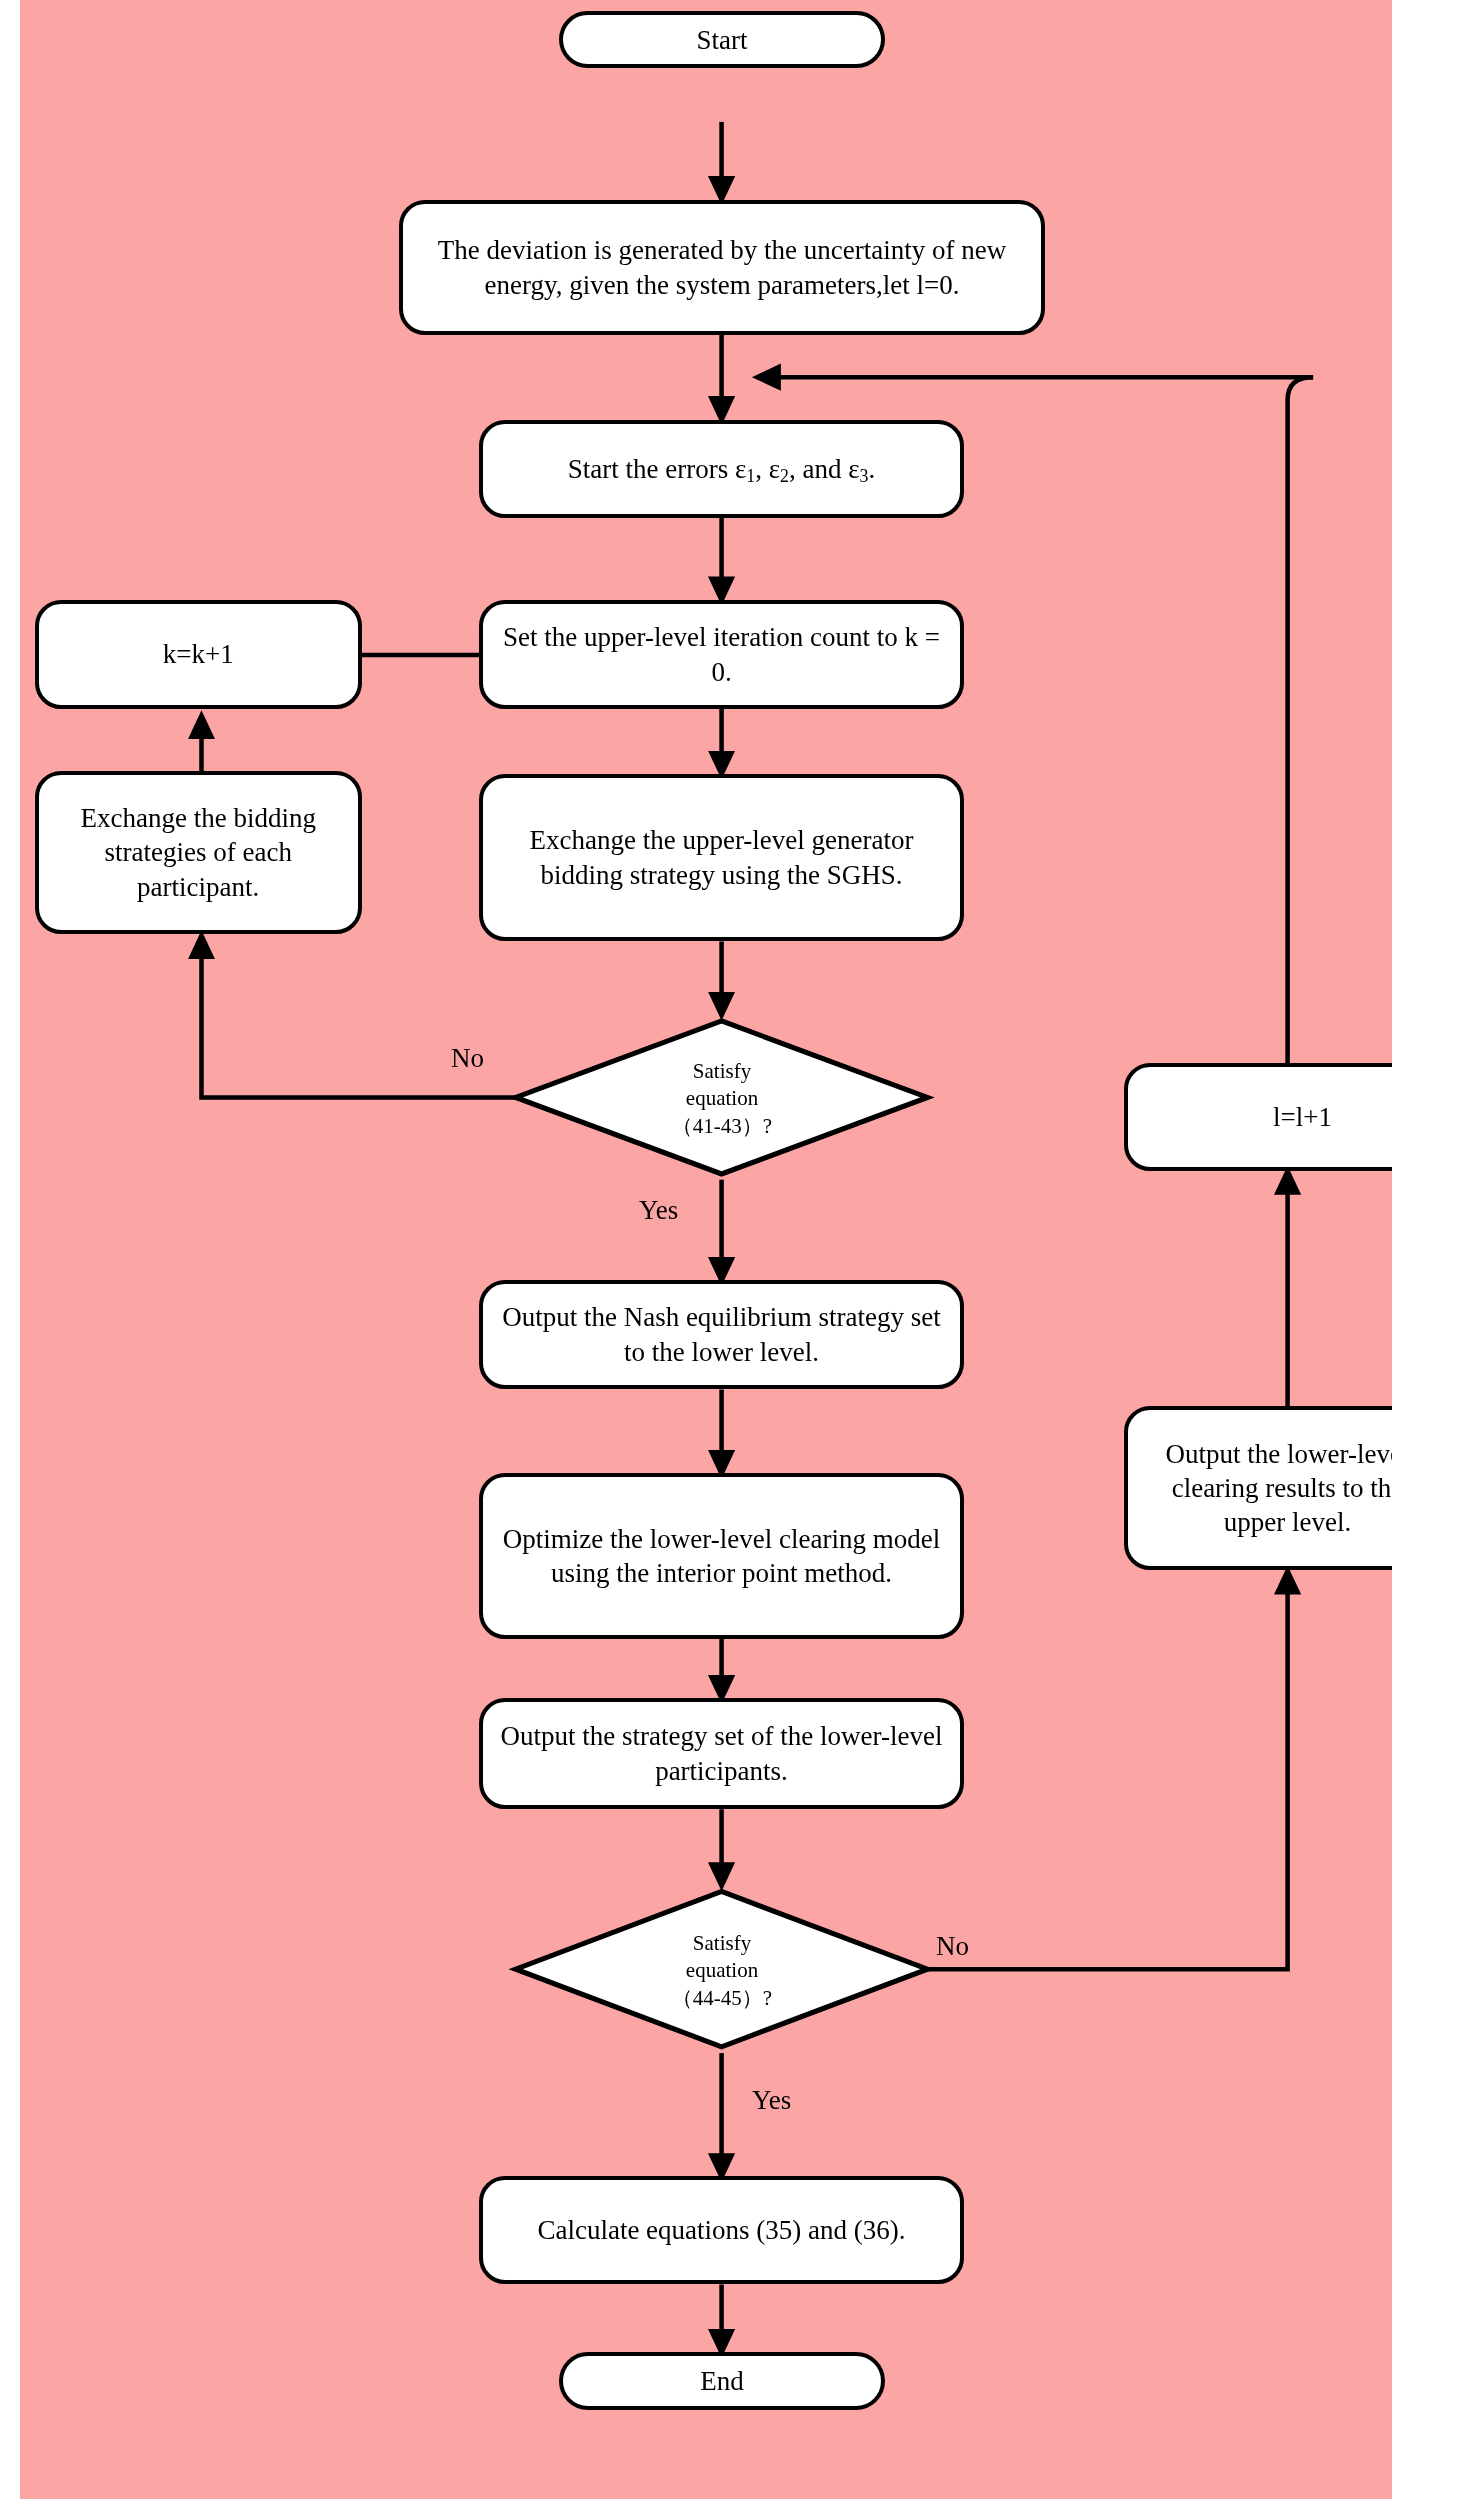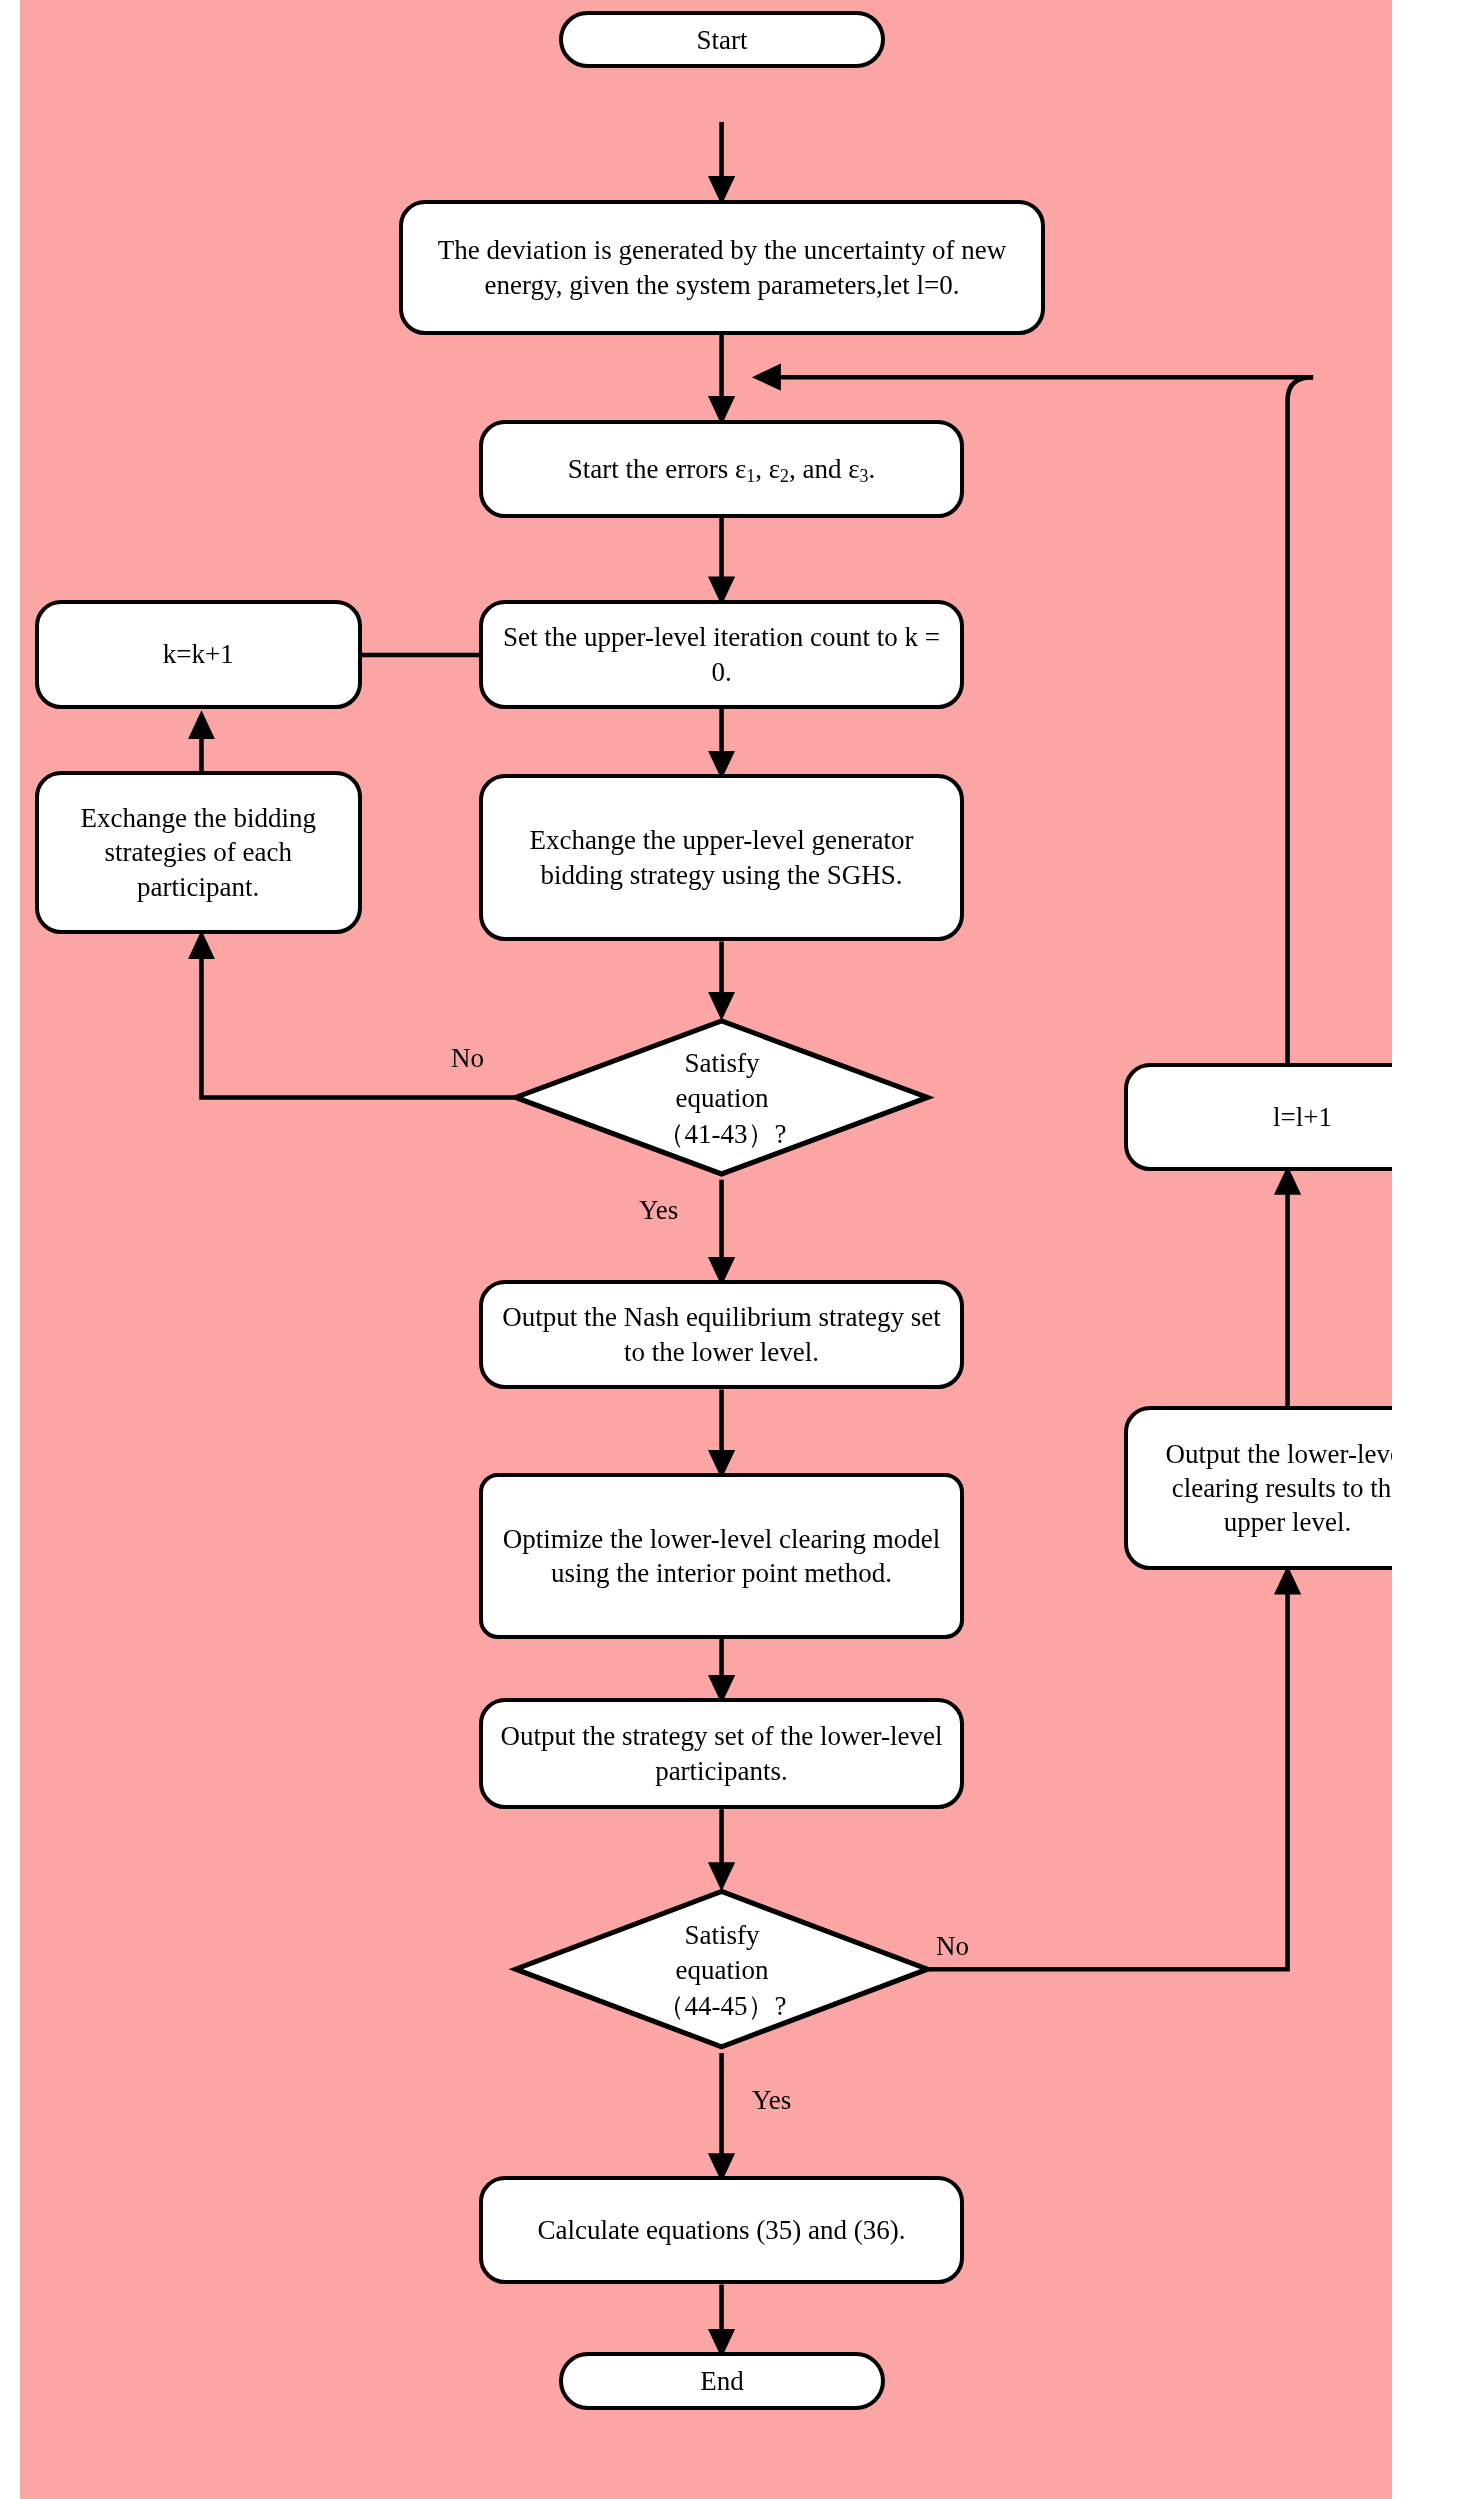--- a/index.html
+++ b/index.html
@@ -37,21 +37,21 @@
     font-size:27px;
     line-height:1;
     white-space:nowrap;
   }
   .diamondtext{
     position:absolute;
     display:flex;
     align-items:center;
     justify-content:center;
     text-align:center;
-    font-size:27px;
+    font-size:21px;
     line-height:1.30;
     color:#000000;
     pointer-events:none;
   }
   sub{font-size:0.66em;line-height:0;vertical-align:baseline;position:relative;top:0.22em;}
 </style>
 </head>
 <body>
 
 <div id="page">
@@ -132,21 +132,21 @@
       <span>Satisfy</span><br>
       <span>equation</span><br>
       <span>（41-43）?</span>
     </span>
   </div>
 
   <div class="node" style="left:459px;top:1280px;width:485px;height:109px;">
     <span class="txt">Output the Nash equilibrium strategy set to the lower level.</span>
   </div>
 
-  <div class="node" style="left:459px;top:1473px;width:485px;height:166px;border-radius:19px;">
+  <div class="node" style="left:459px;top:1473px;width:485px;height:166px;">
     <span class="txt">Optimize the lower-level clearing model using the interior point method.</span>
   </div>
 
   <div class="node" style="left:459px;top:1698px;width:485px;height:111px;">
     <span class="txt">Output the strategy set of the lower-level participants.</span>
   </div>
 
   <div class="diamondtext" style="left:573px;top:1903px;width:258px;height:136px;">
     <span class="txt">
       <span>Satisfy</span><br>

